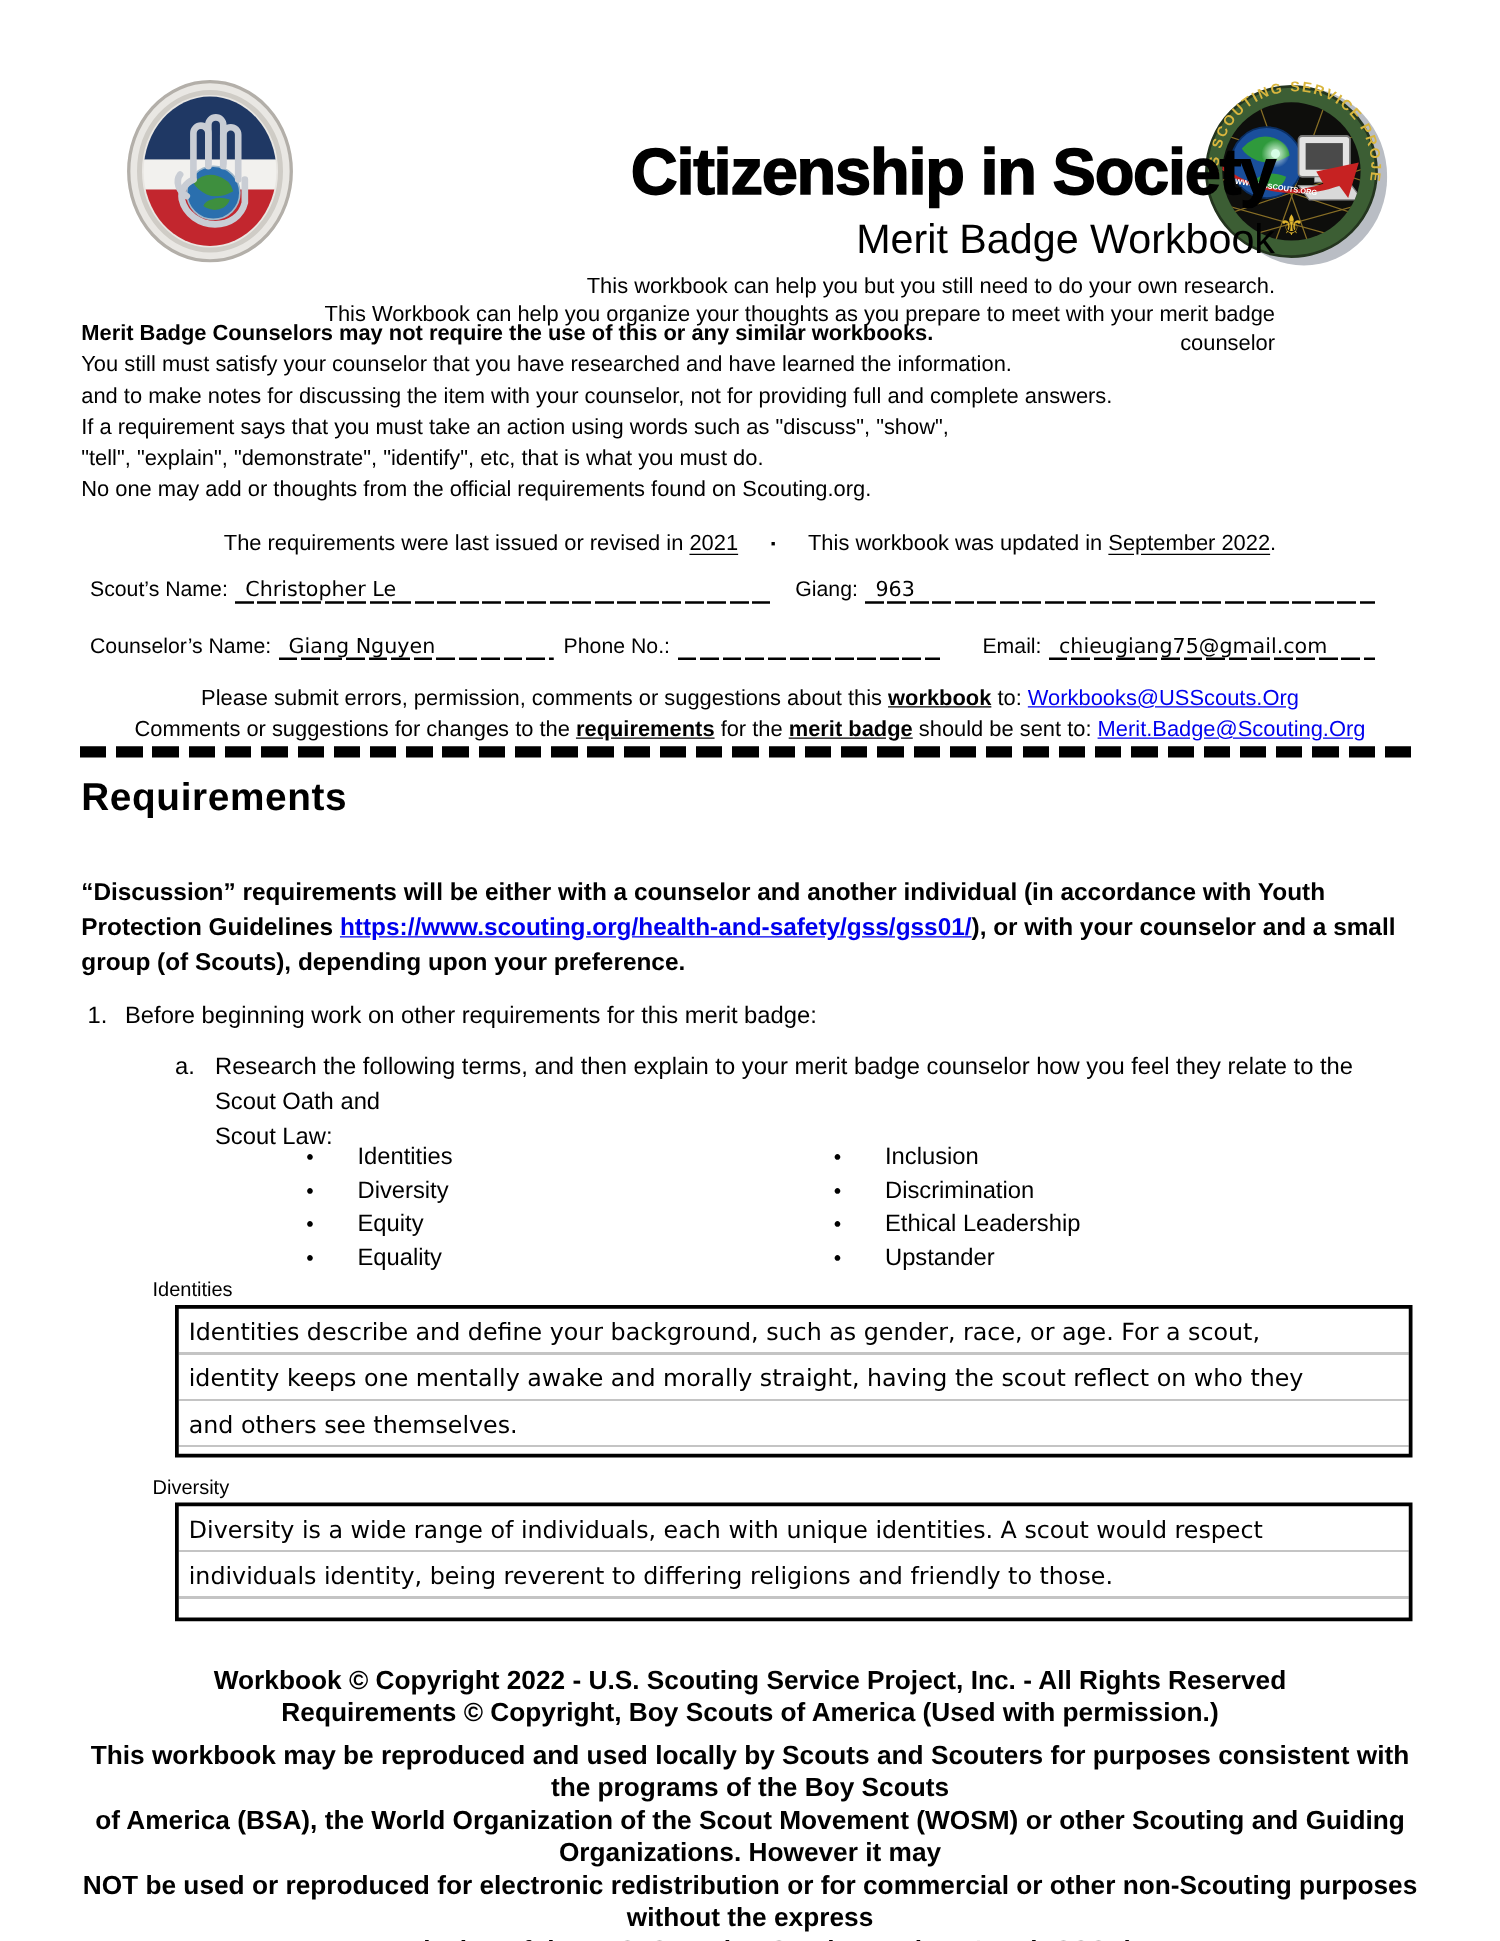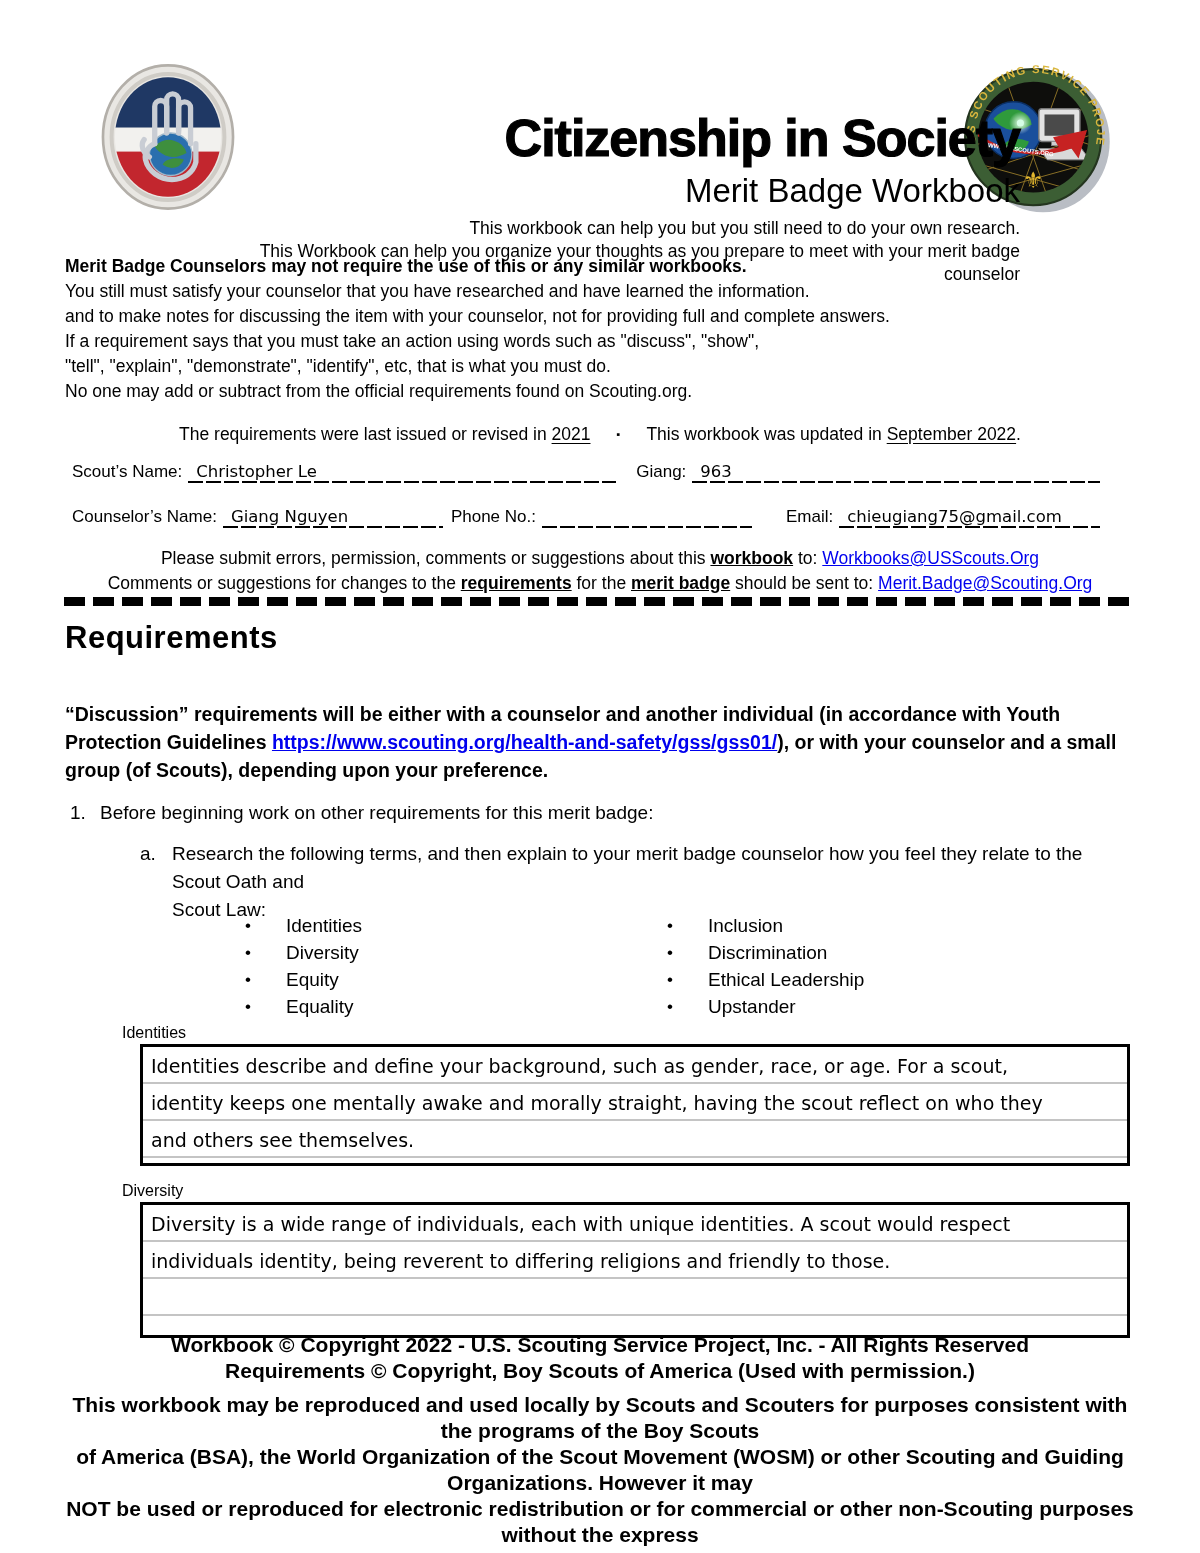--- a/index.html
+++ b/index.html
@@ -65,21 +65,21 @@
 
   
   .ans-label{left:122px;font-size:16px;}
   .lbl-identities{top:1024px;}
   .lbl-diversity{top:1182px;}
   .ansbox{left:140px;width:990px;border:3px solid #000;box-sizing:border-box;
           font-family:"DejaVu Sans",sans-serif;font-size:19px;line-height:37px;white-space:pre-line;
           padding:1px 8px 0 8px;
           background-image:repeating-linear-gradient(180deg,transparent 0 35px,#c4c4c4 35px 37px);}
   .box-identities{top:1044px;height:122px;}
-  .box-diversity{top:1202px;height:136px;}
+  .box-diversity{top:1202px;height:95px;}
 
   
   .footer{left:65px;top:1332px;width:1070px;text-align:center;font-weight:bold;font-size:21px;line-height:26px;}
   .footer-para{margin-top:8px;white-space:pre-line;}
 
   
   .badge-left{left:100px;top:64px;width:136px;height:146px;}
   .badge-right{left:962px;top:62px;width:148px;height:156px;}
 </style>
 </head>
@@ -163,21 +163,21 @@
     <div class="tagline">This workbook can help you but you still need to do your own research.</div>
     <div class="tagline2">This Workbook can help you organize your thoughts as you prepare to meet with your merit badge counselor</div>
   </div>
 
   <div class="abs notice">
     <div class="notice-bold">Merit Badge Counselors may not require the use of this or any similar workbooks.</div>
     <div>You still must satisfy your counselor that you have researched and have learned the information.</div>
     <div>and to make notes for discussing the item with your counselor, not for providing full and complete answers.</div>
     <div>If a requirement says that you must take an action using words such as "discuss", "show",</div>
     <div>"tell", "explain", "demonstrate", "identify", etc, that is what you must do.</div>
-    <div>No one may add or subtract from the official requirements found on Scouting.org.</div>
+    <div>No one may add or thoughts from the official requirements found on Scouting.org.</div>
   </div>
 
   <div class="abs revision">
     <span>The requirements were last issued or revised in </span><u>2021</u><span class="rev-sep">▪</span><span>This workbook was updated in </span><u>September 2022</u><span>.</span>
   </div>
 
   <div class="abs frow frow1">
     <span class="flabel">Scout’s Name:</span>
     <span class="blank w-scout">Christopher Le</span>
     <span class="flabel ml20">Giang:</span>

